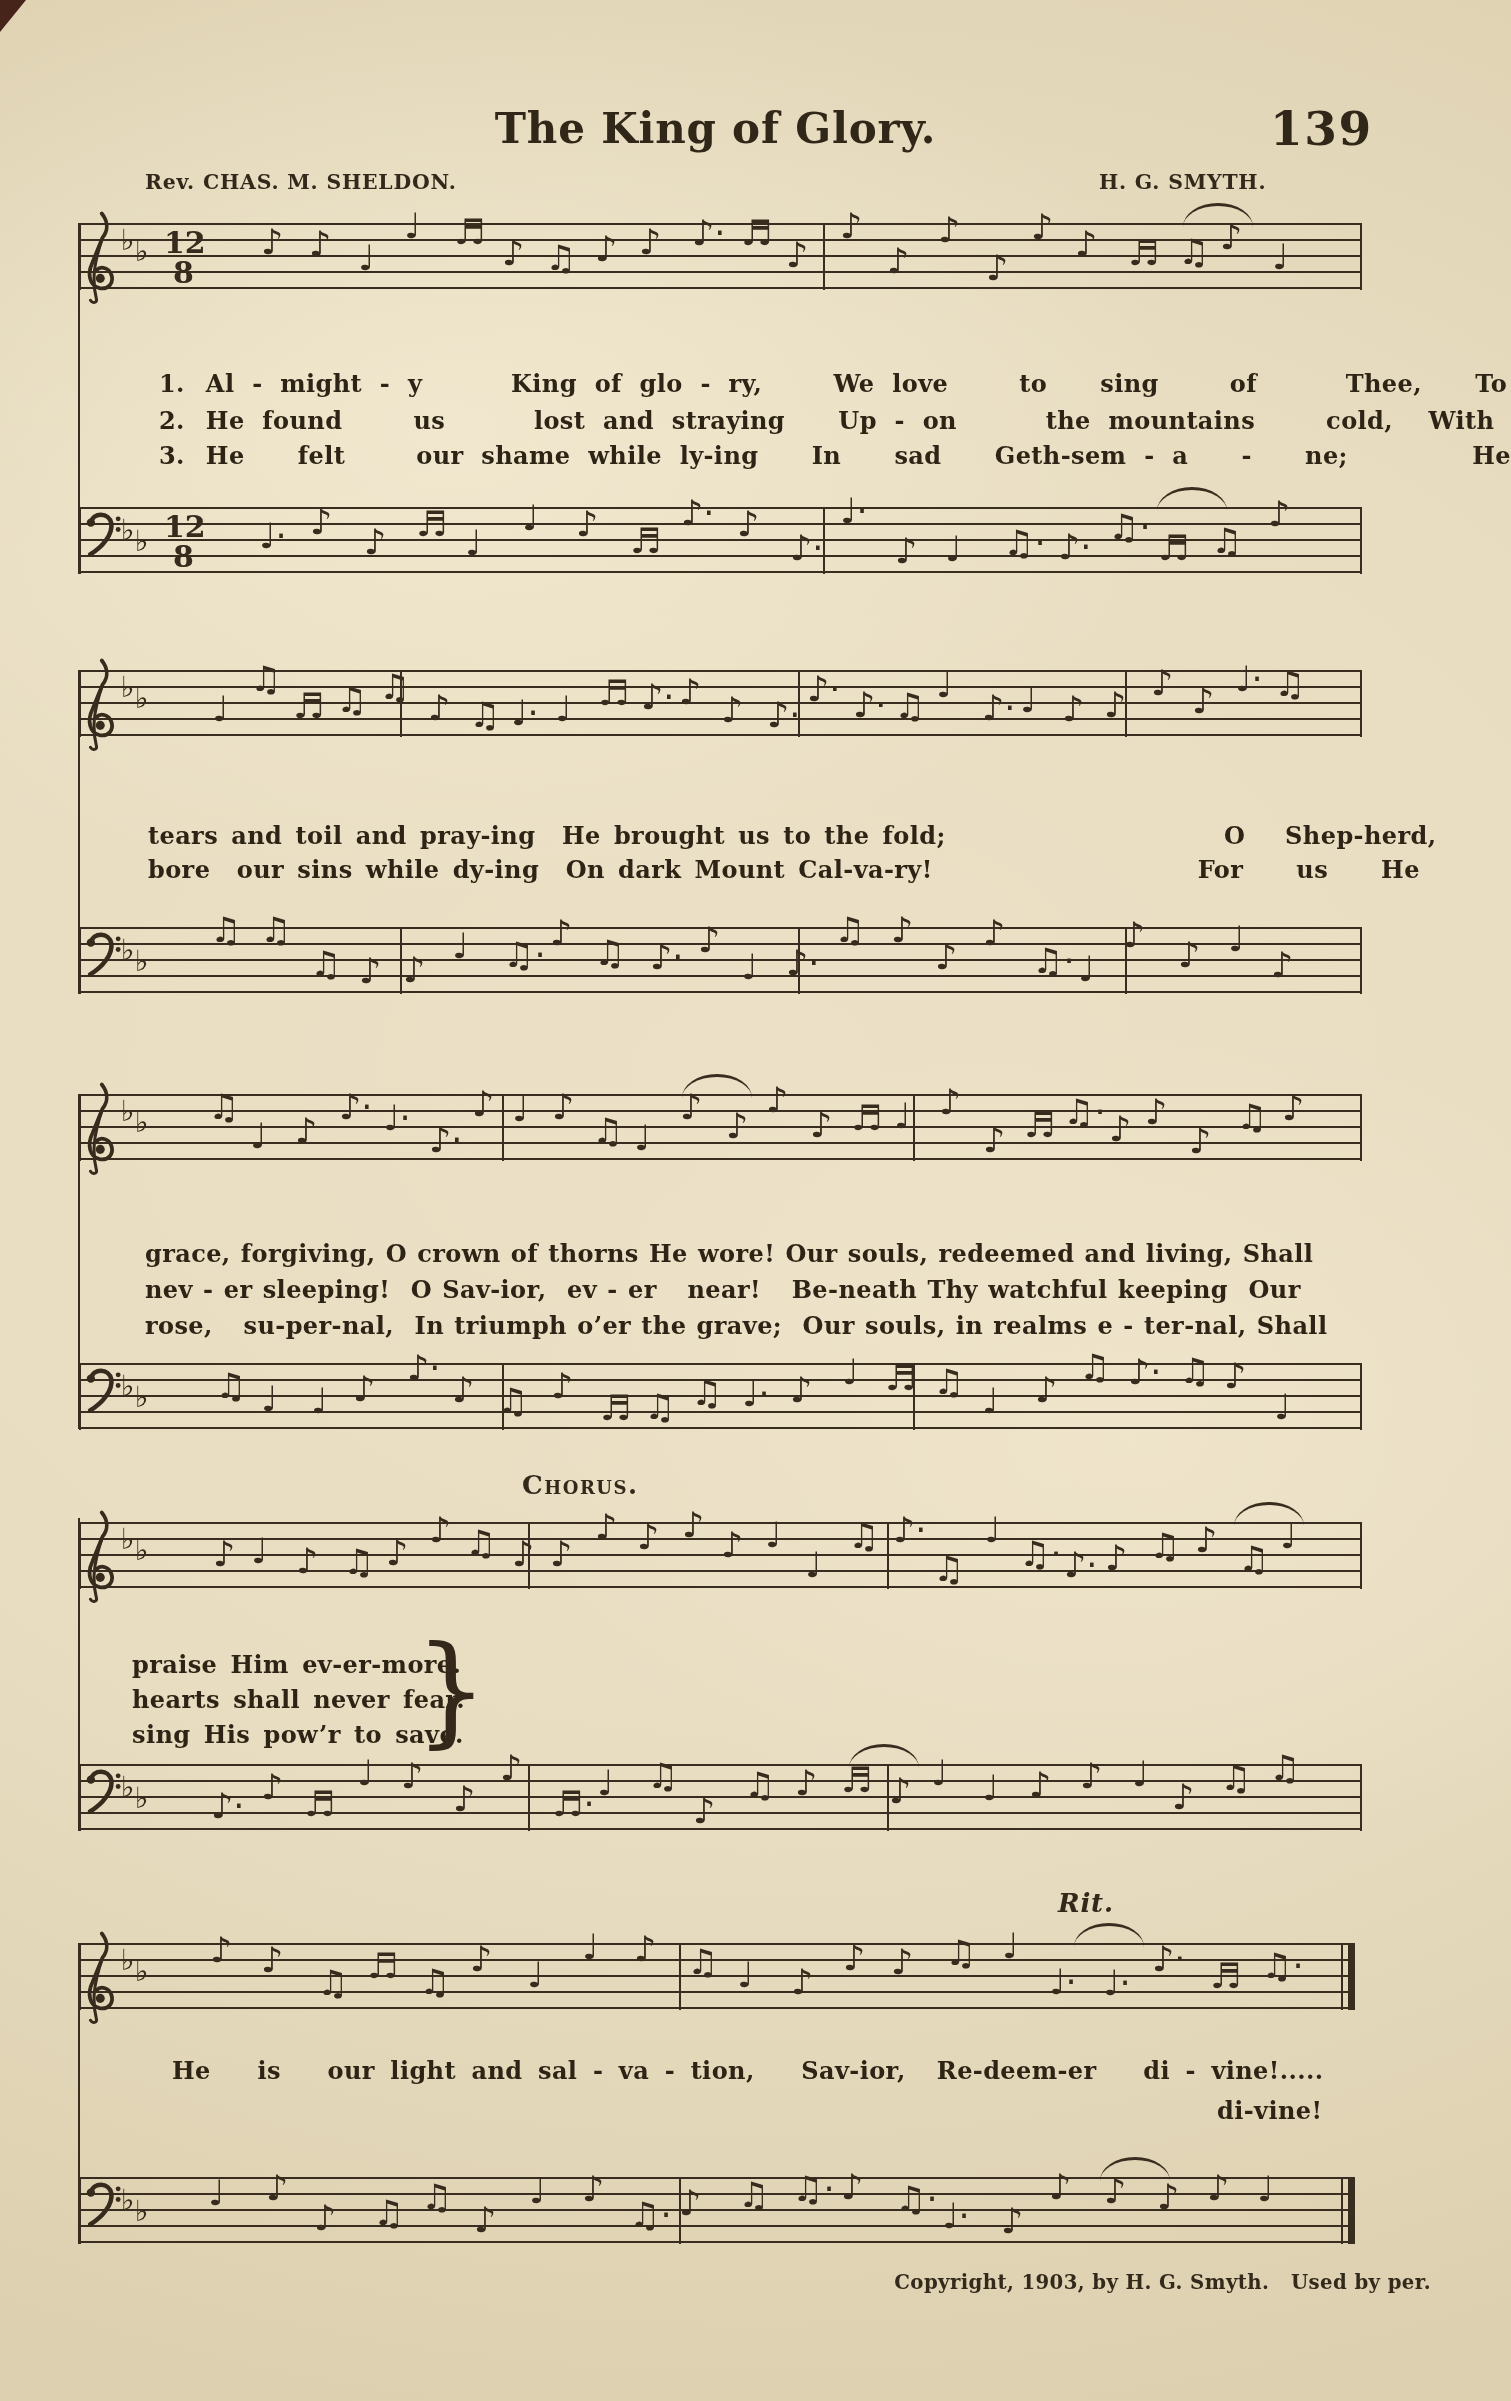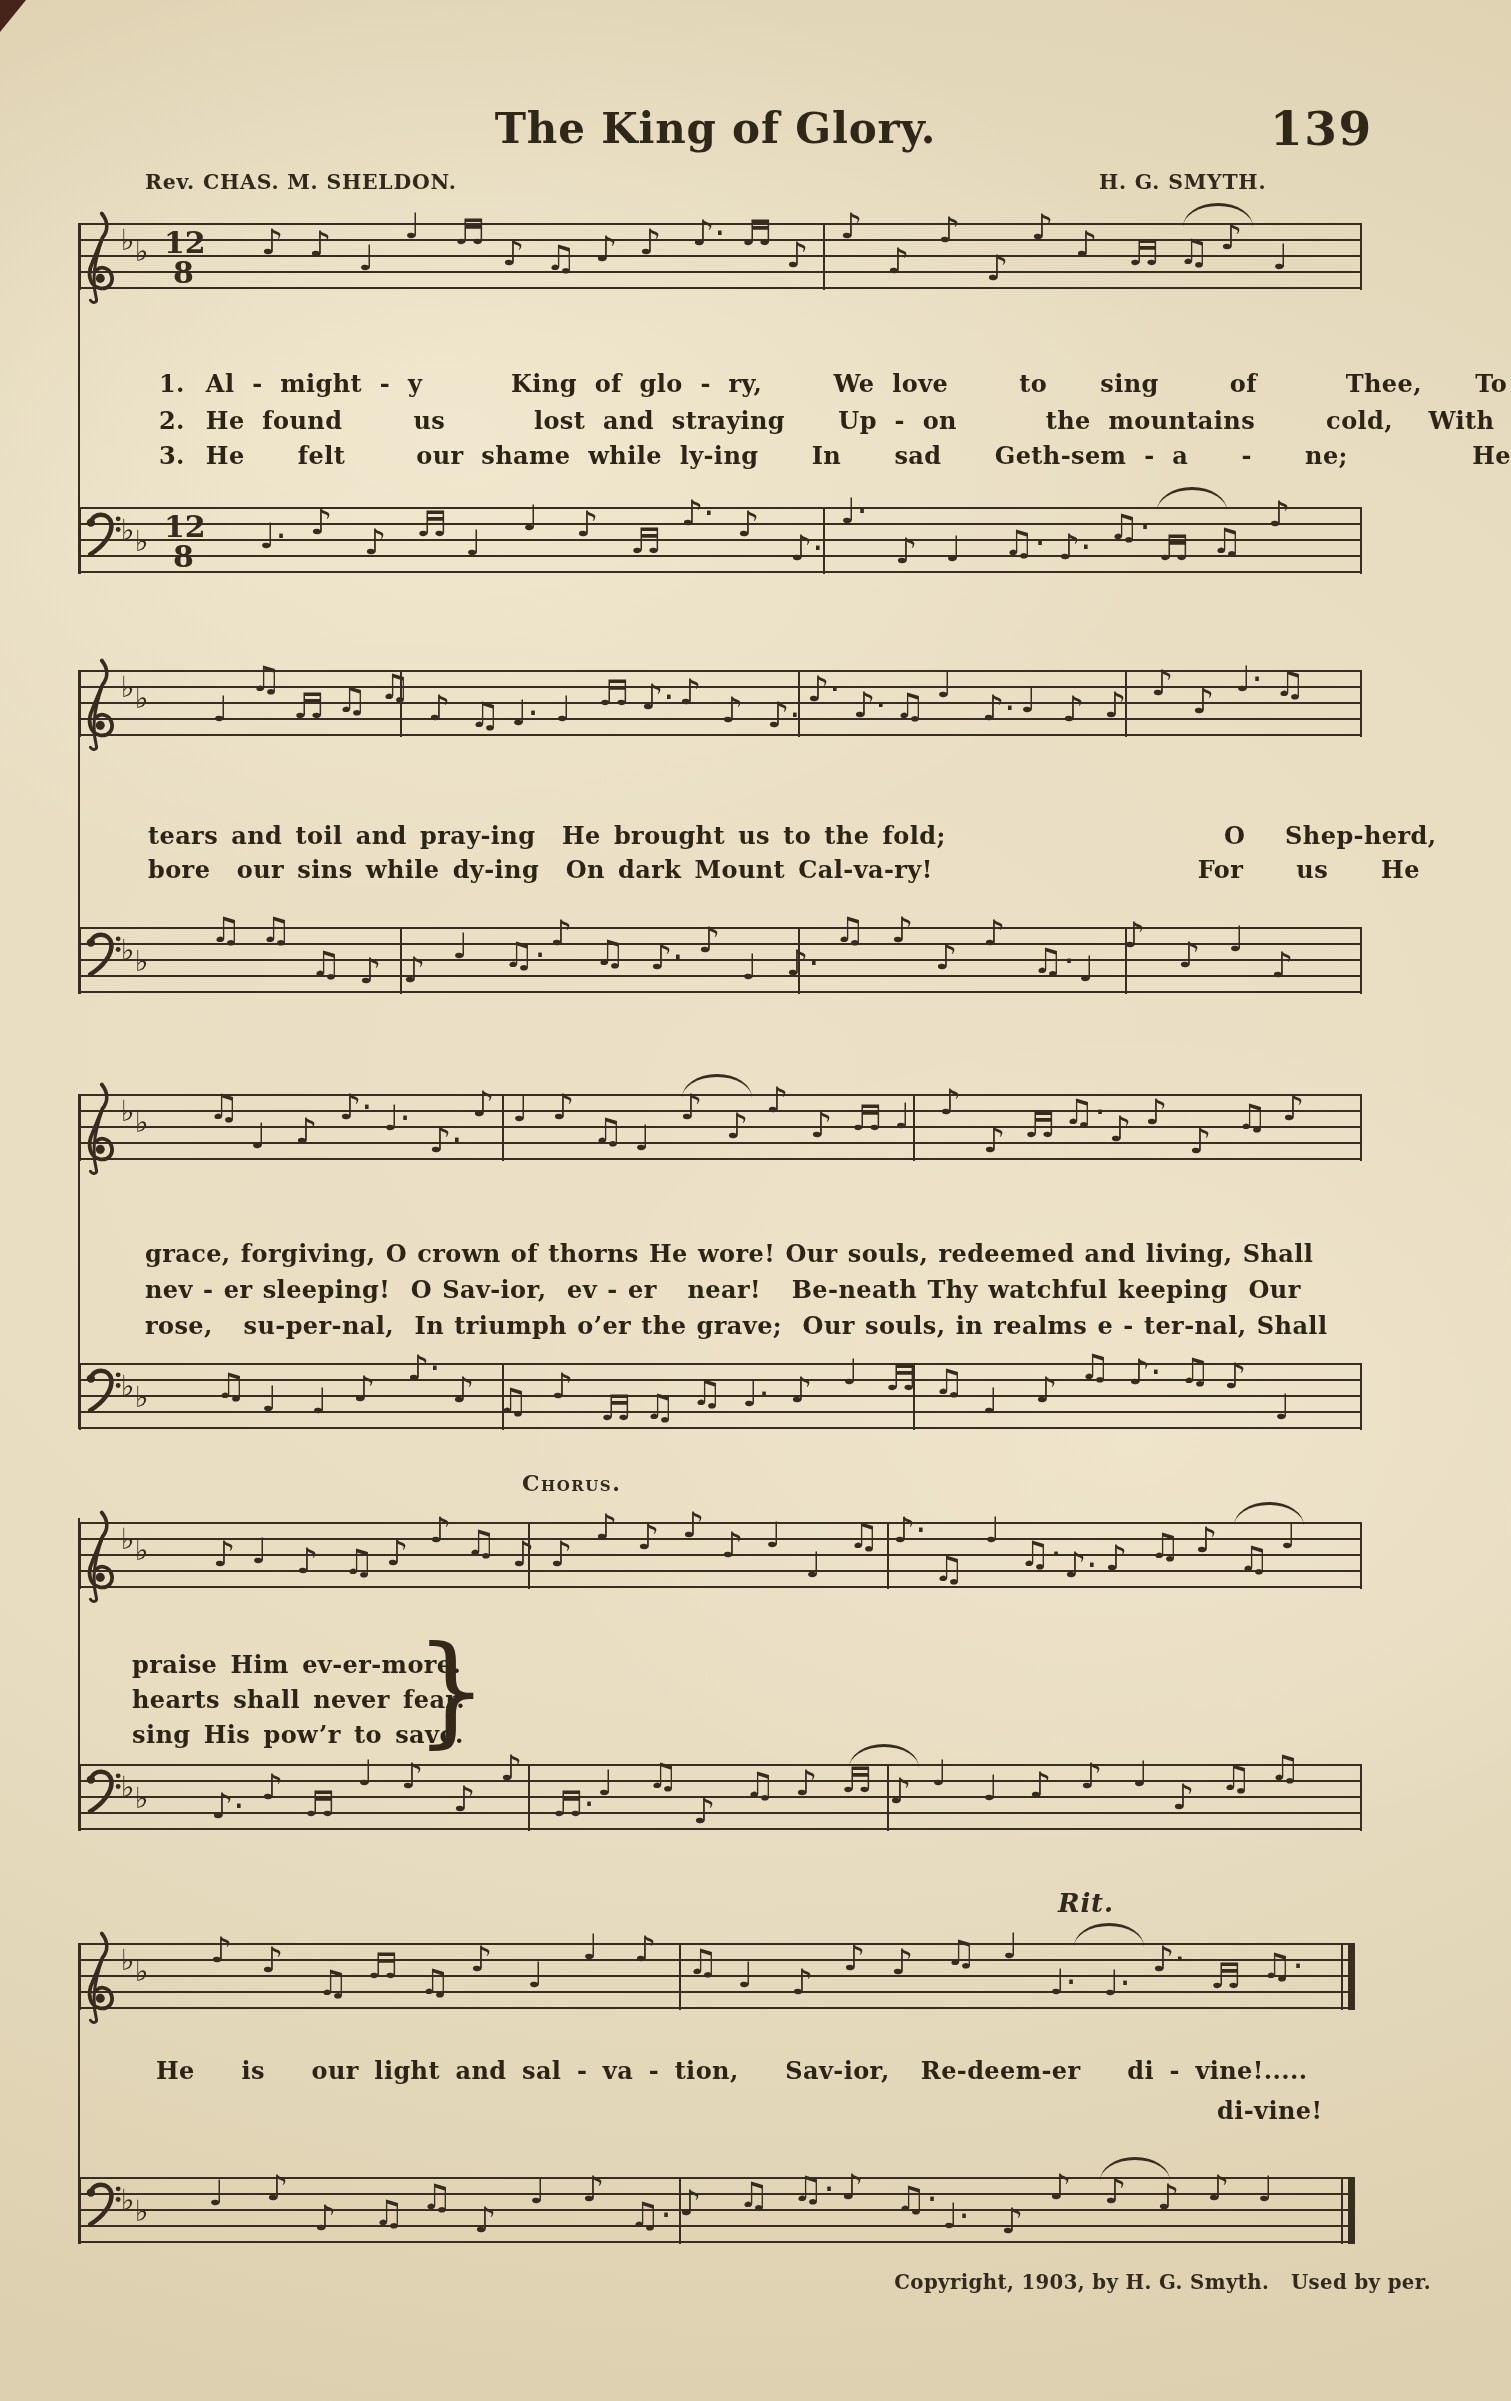--- a/index.html
+++ b/index.html
@@ -70,21 +70,21 @@
     position:absolute;white-space:pre;
     font-size:24px;font-weight:bold;color:#2e2415;letter-spacing:0.4px;
   }
   .ws-loose{word-spacing:9px;}
   .ws-mid{word-spacing:4.5px;}
   .ws-tight{word-spacing:1.5px;}
   .ws-fin{word-spacing:6.8px;}
   .vnum{display:inline-block;margin-right:21px;}
   .chorus-label{
     position:absolute;left:522px;top:1470px;
-    font-size:22px;font-weight:bold;font-variant:small-caps;letter-spacing:1.5px;
+    font-size:26px;font-weight:bold;font-variant:small-caps;letter-spacing:1.5px;
   }
   .rit-label{
     position:absolute;left:1058px;top:1888px;
     font-size:26px;font-weight:bold;font-style:italic;letter-spacing:0.8px;
   }
   .chorus-brace{
     position:absolute;left:415px;top:1626px;
     font-size:114px;line-height:127px;font-weight:normal;color:#33281a;
     transform:scaleY(1.05);
   }
@@ -513,18 +513,18 @@
   <div class="lyric ws-tight" style="left:145px;top:1275px">nev - er sleeping!  O Sav-ior,  ev - er   near!   Be-neath Thy watchful keeping  Our</div>
   <div class="lyric ws-tight" style="left:145px;top:1311px">rose,   su-per-nal,  In triumph o’er the grave;  Our souls, in realms e - ter-nal, Shall</div>
 
   <div class="chorus-label">Chorus.</div>
   <div class="lyric ws-mid" style="left:132px;top:1650px">praise Him ev-er-more.</div>
   <div class="lyric ws-mid" style="left:132px;top:1685px">hearts shall never fear.</div>
   <div class="lyric ws-mid" style="left:132px;top:1720px">sing His pow’r to save.</div>
   <div class="chorus-brace">}</div>
 
   <div class="rit-label">Rit.</div>
-  <div class="lyric ws-fin" style="left:156px;top:2056px">He   is   our light and sal - va - tion,   Sav-ior,  Re-deem-er   di - vine!.....</div>
+  <div class="lyric ws-fin" style="left:172px;top:2056px">He   is   our light and sal - va - tion,   Sav-ior,  Re-deem-er   di - vine!.....</div>
   <div class="lyric ws-mid" style="left:1217px;top:2096px">di-vine!</div>
 
   <div class="copyright">Copyright, 1903, by H. G. Smyth.   Used by per.</div>
 </div>
 
 
 </body></html>

